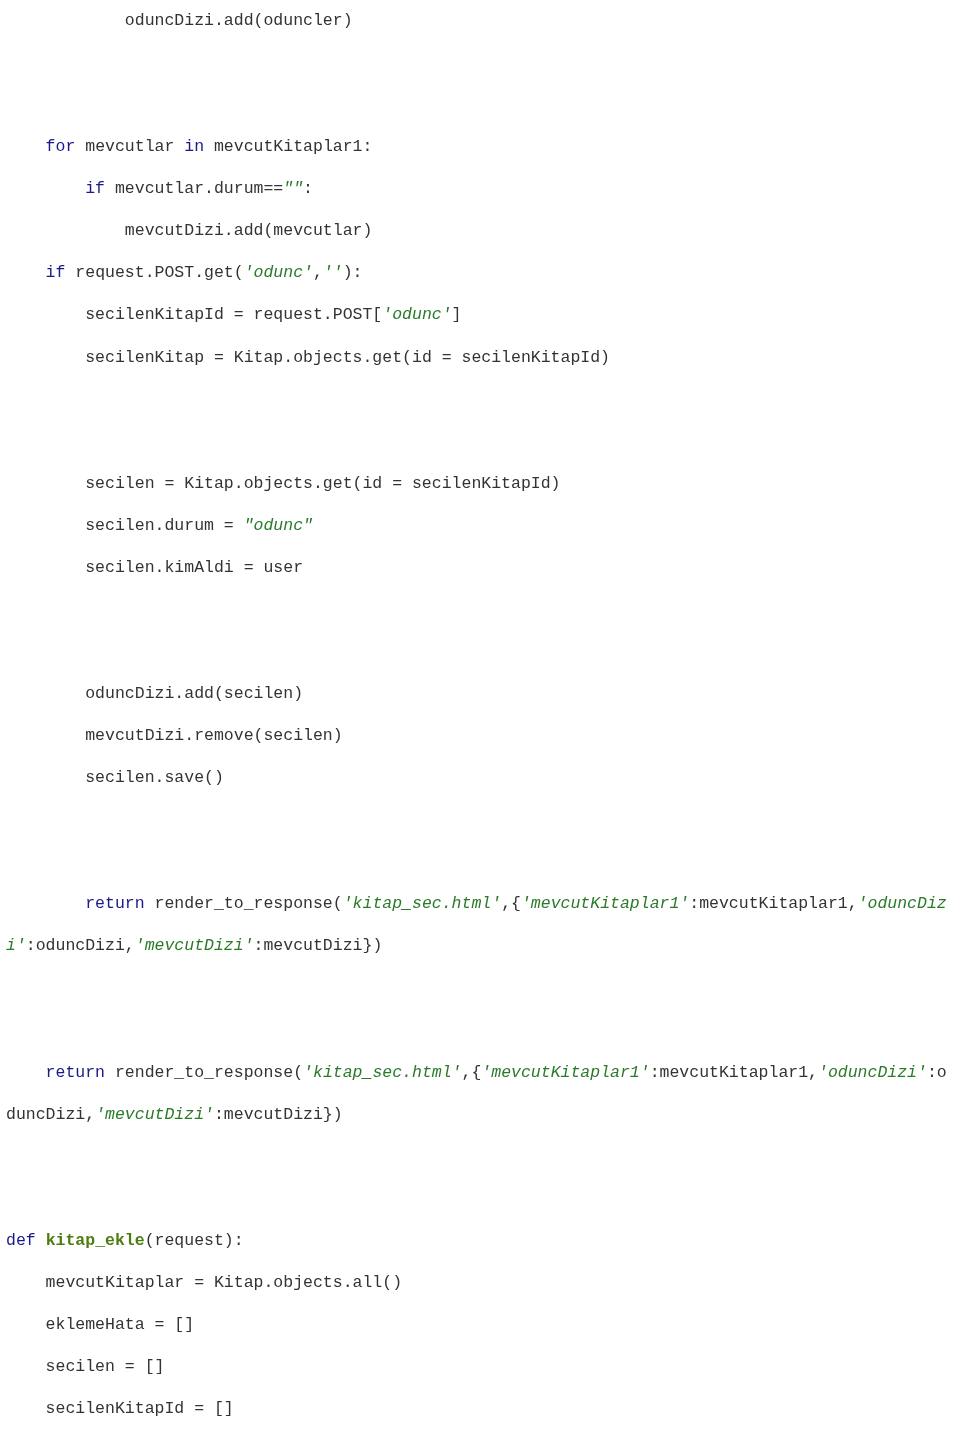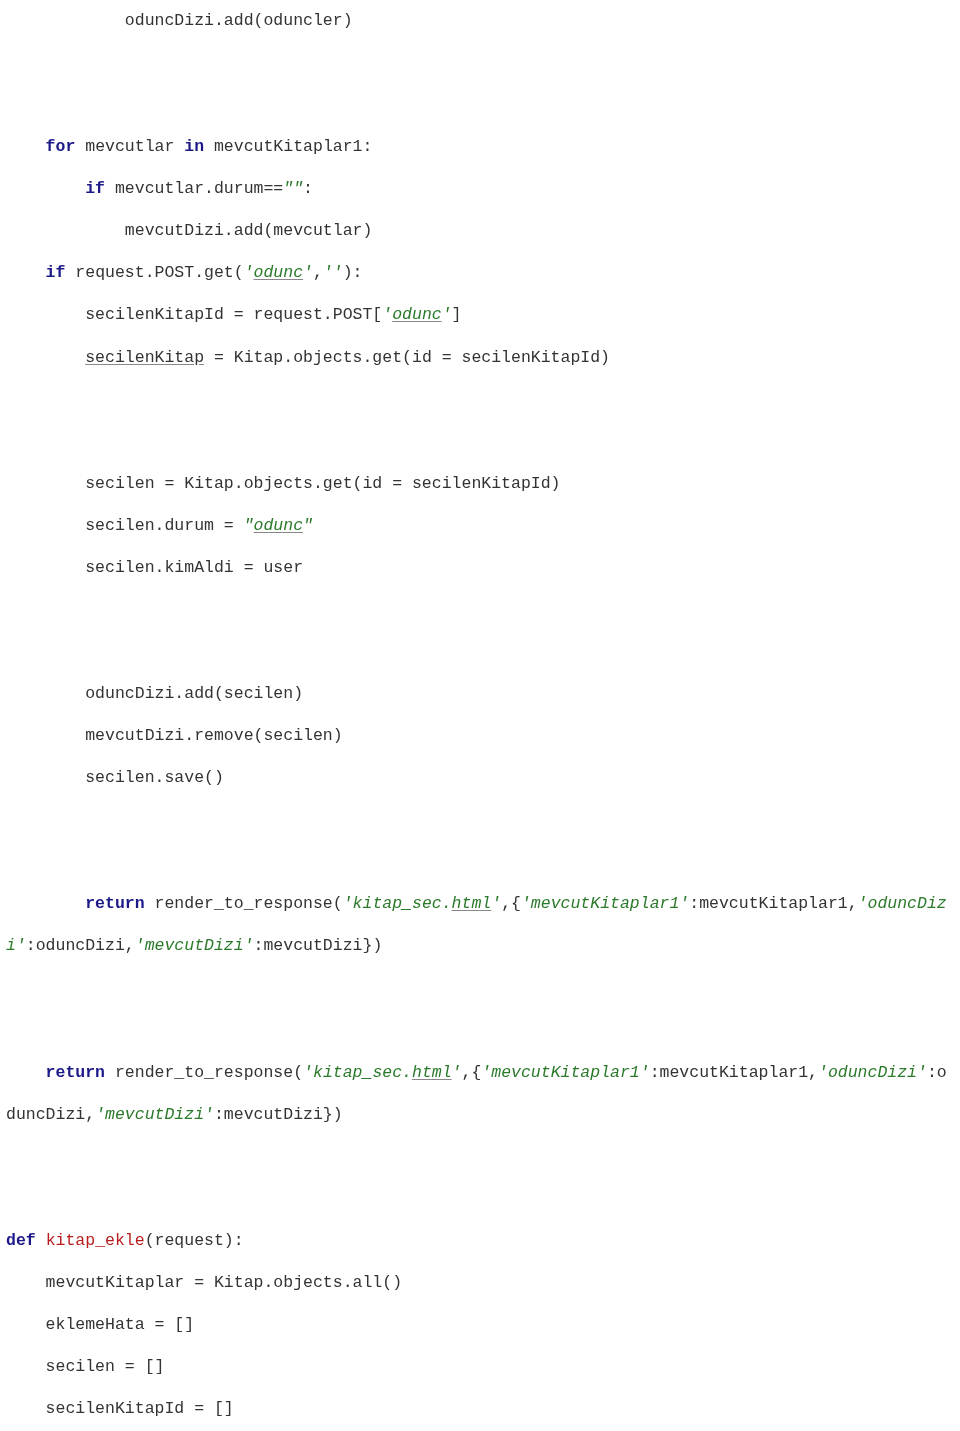--- a/index.html
+++ b/index.html
@@ -13,24 +13,24 @@
     width: 960px;
   }
   pre.code {
     margin: 0;
     padding: 0 6px 6px 6px;
     white-space: pre-wrap;
     word-break: break-all;
     font-family: inherit;
     color: #333333;
   }
-  .kw { color: #1b1988; font-weight: bold; }         
+  .kw { color: #1b1988; }         
   .str { color: #2a7a2a; font-style: italic; }  
-  .fn { font-weight: normal; color: #b91c1c; } 
-  .u { text-decoration: underline; text-decoration-color: #888; text-underline-offset: 2px; }
+  .fn { font-weight: bold; color: #4d7c0f; } 
+  .u { text-decoration-color: #888; text-underline-offset: 2px; }
 </style>
 </head>
 <body>
 
 <pre class="code" id="code">            oduncDizi.add(oduncler)
 
 
     <span class="kw">for</span> mevcutlar <span class="kw">in</span> mevcutKitaplar1:
         <span class="kw">if</span> mevcutlar.durum==<span class="str">""</span>:
             mevcutDizi.add(mevcutlar)

